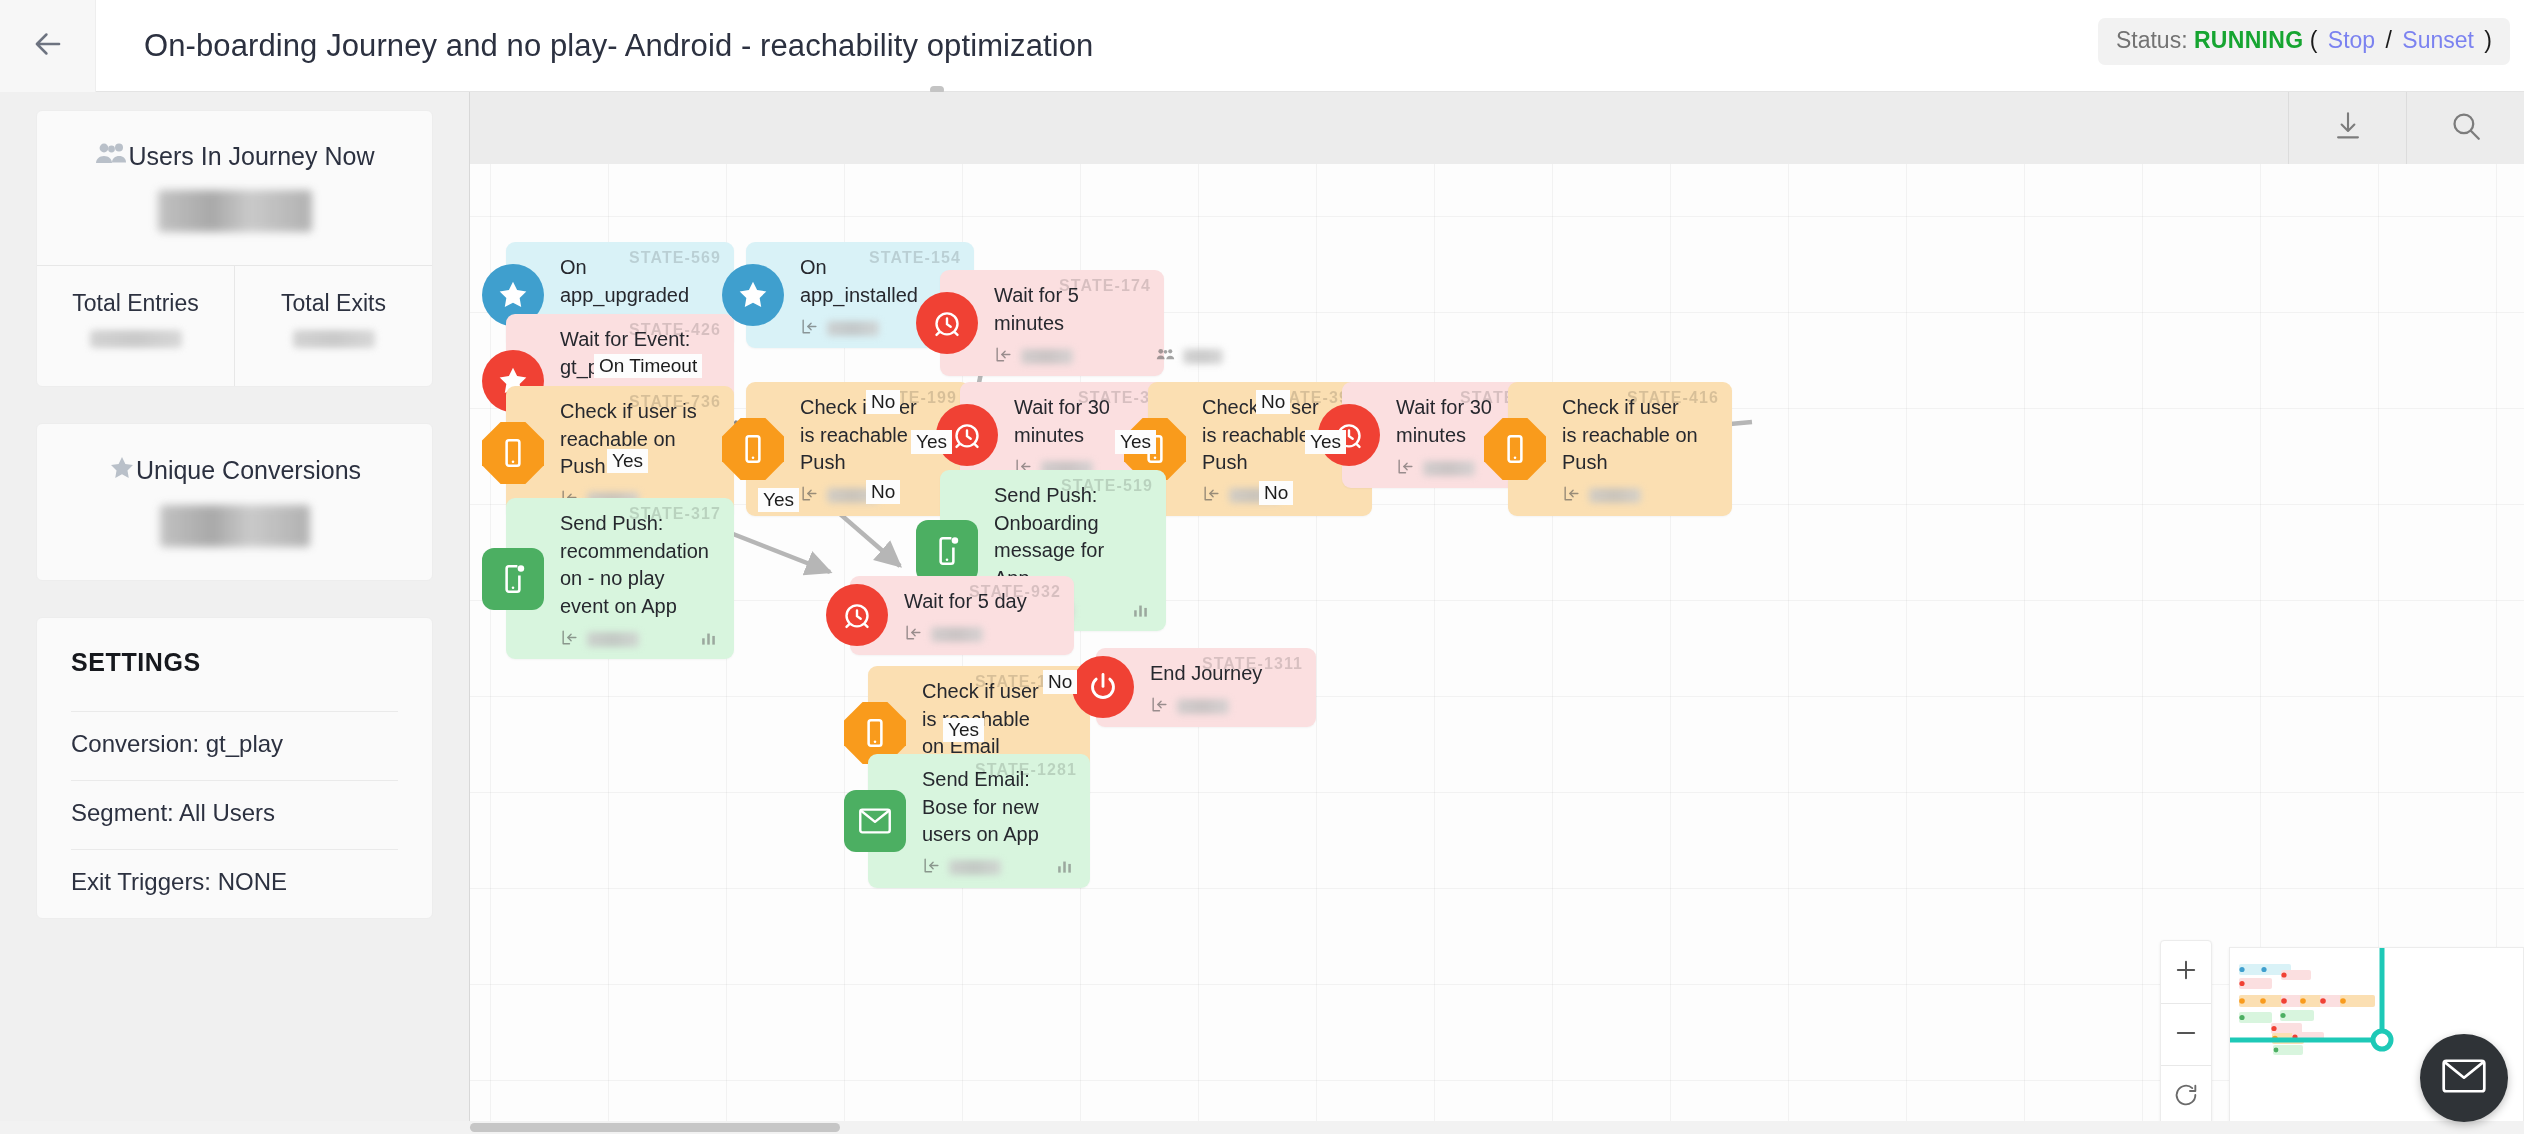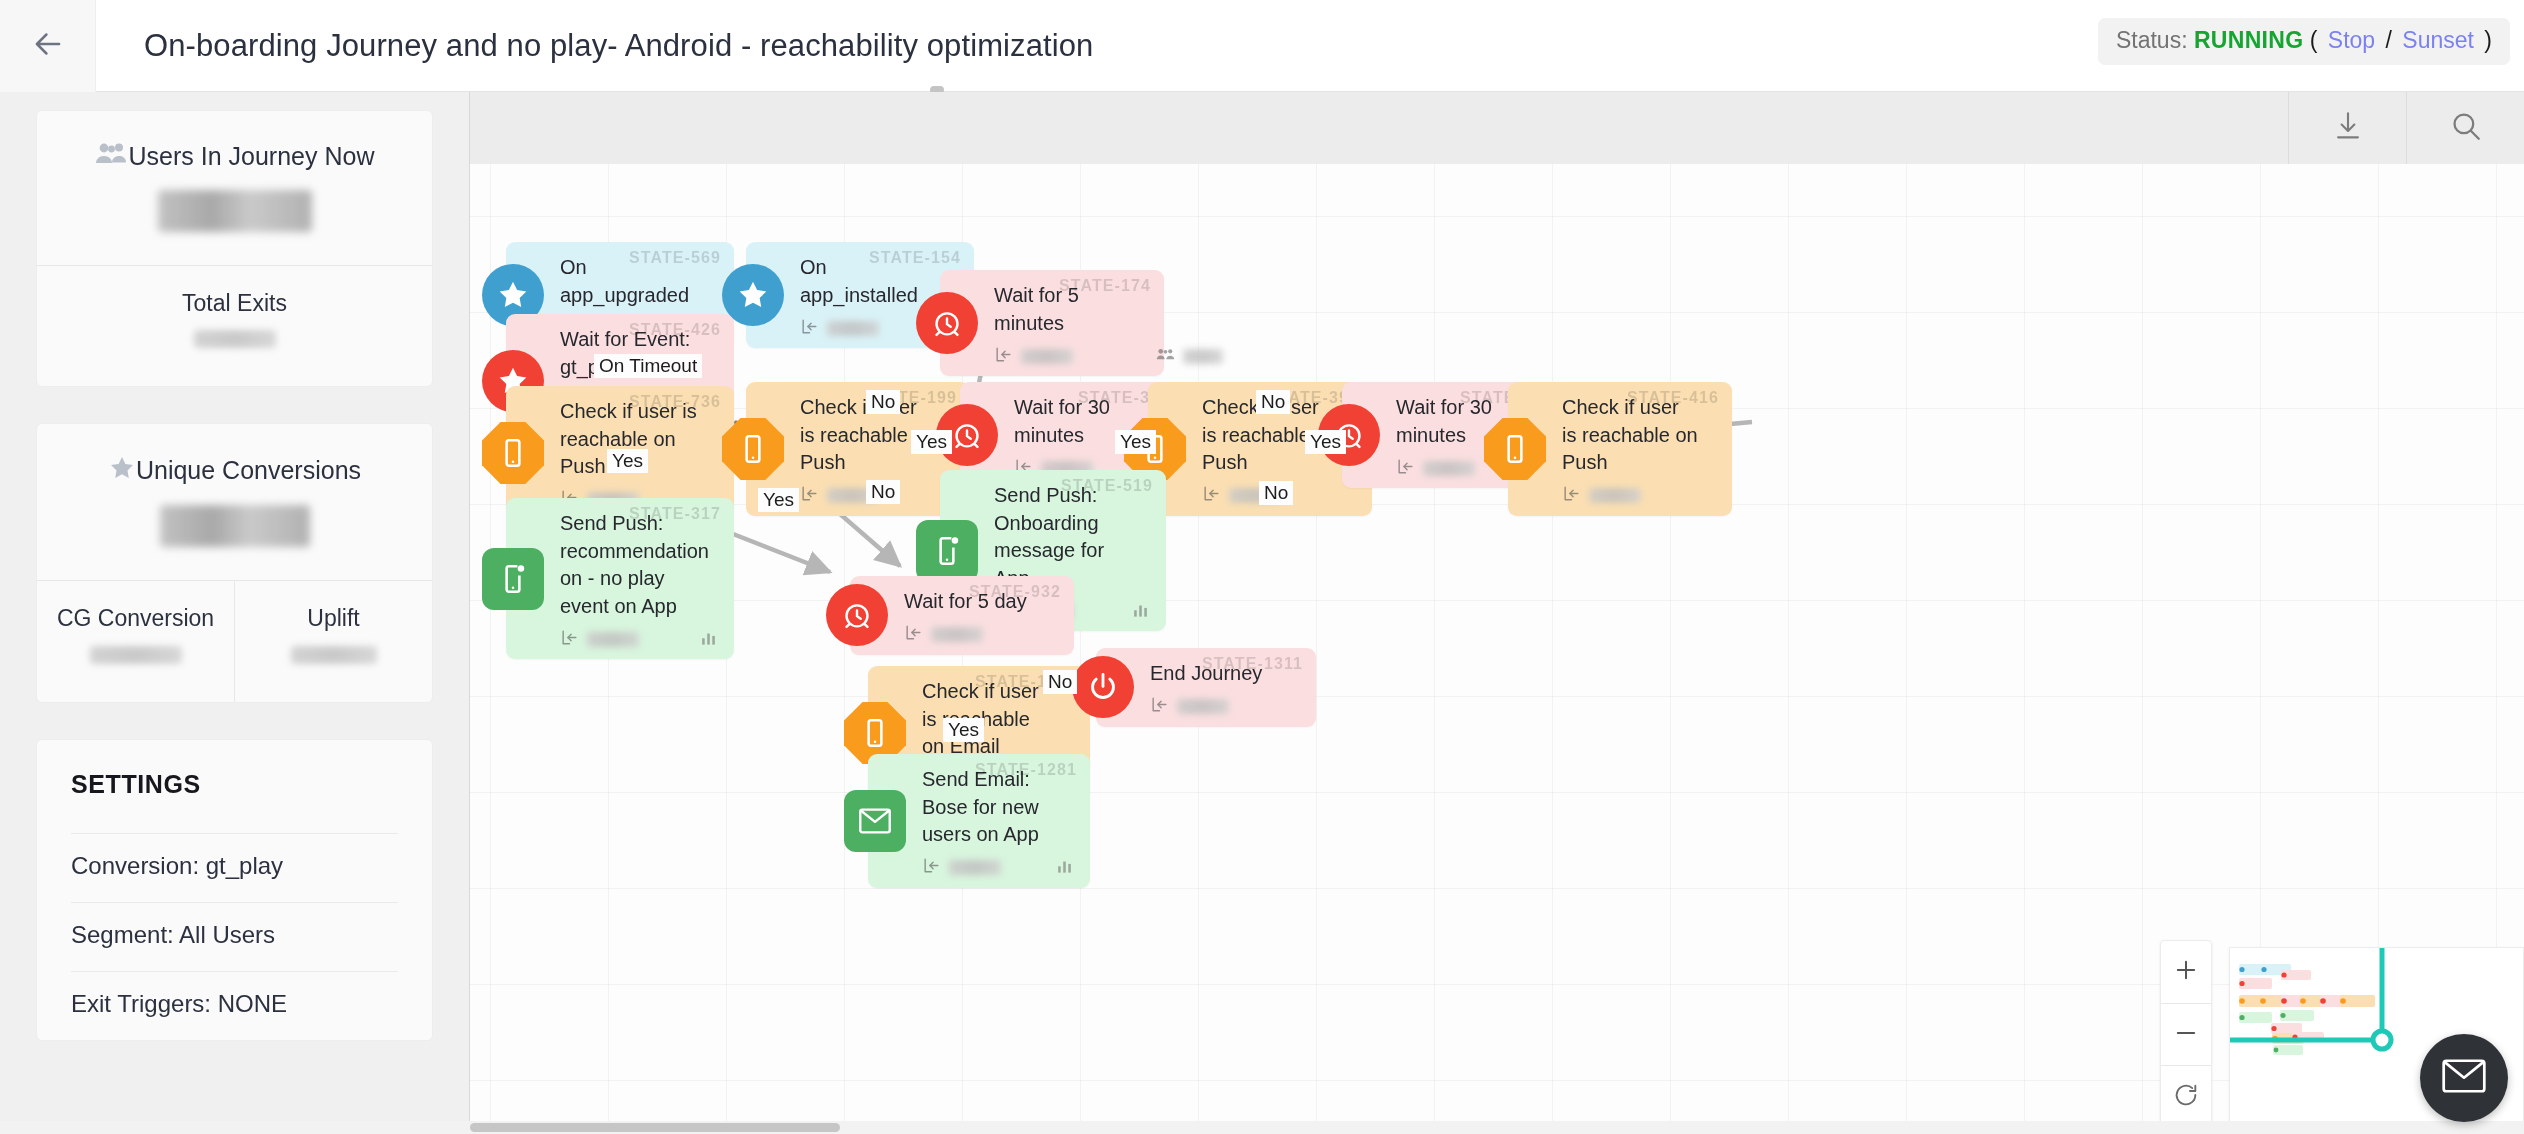--- a/index.html
+++ b/index.html
@@ -247,47 +247,41 @@
           <path d="M17 21.5c0-3.9 3.2-6.5 7.2-6.5S31 17.6 31 21.5z"></path>
         </svg>
       </span>
       <span class="ttl">Users In Journey Now</span>
     </div>
     <div class="card-big">
       <span class="redact" style="width:154px;height:42px"></span>
     </div>
     <div class="split">
       <div>
+        <div class="k">Total Entries</div>
+        <div class="v"><span class="redact lite" style="width:92px;height:18px"></span></div>
+      </div>
+      <div>
         <div class="k">Total Exits</div>
         <div class="v"><span class="redact lite" style="width:82px;height:18px"></span></div>
       </div>
     </div>
   </div>
 
   <div class="card">
     <div class="card-head">
       <span>
         <svg width="28" height="28" viewBox="0 0 24 24" fill="#b9c0c9">
           <path d="M12 2.6l2.9 5.9 6.5.95-4.7 4.6 1.1 6.45L12 17.45 6.2 20.5l1.1-6.45L2.6 9.45l6.5-.95z"></path>
         </svg>
       </span>
       <span class="ttl">Unique Conversions</span>
     </div>
     <div class="card-big">
       <span class="redact" style="width:150px;height:42px"></span>
-    </div>
-    <div class="split">
-      <div>
-        <div class="k">CG Conversion</div>
-        <div class="v"><span class="redact lite" style="width:92px;height:18px"></span></div>
-      </div>
-      <div>
-        <div class="k">Uplift</div>
-        <div class="v"><span class="redact lite" style="width:86px;height:18px"></span></div>
-      </div>
     </div>
   </div>
 
   <div class="settings-card">
     <div class="settings-title">SETTINGS</div>
     <div class="settings-row">Conversion: gt_play</div>
     <div class="settings-row">Segment: All Users</div>
     <div class="settings-row">Exit Triggers: NONE</div>
   </div>
 </div>

